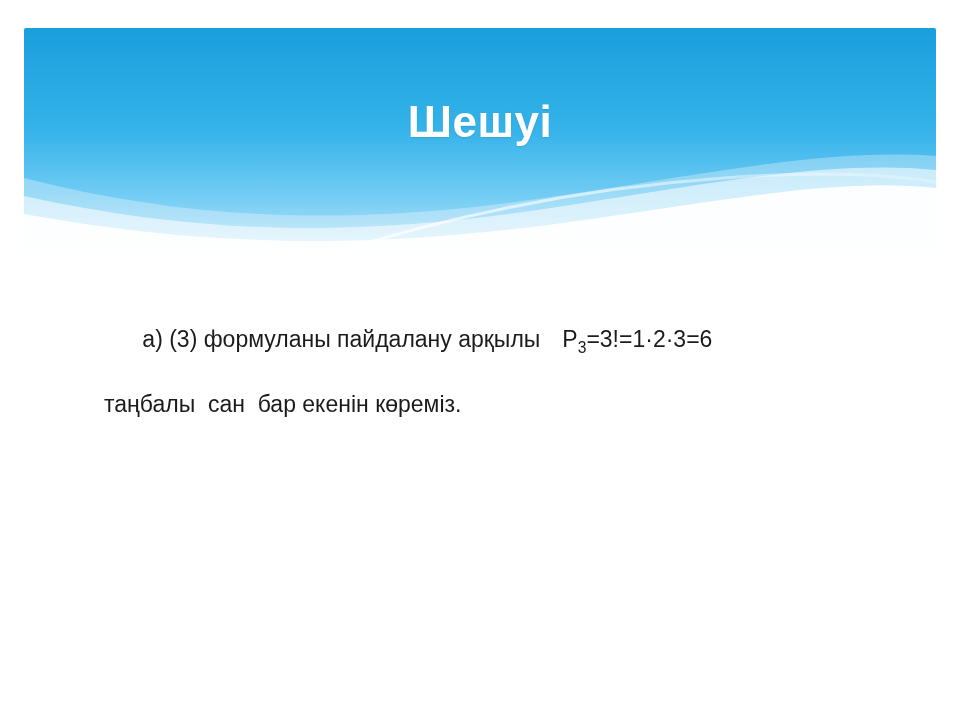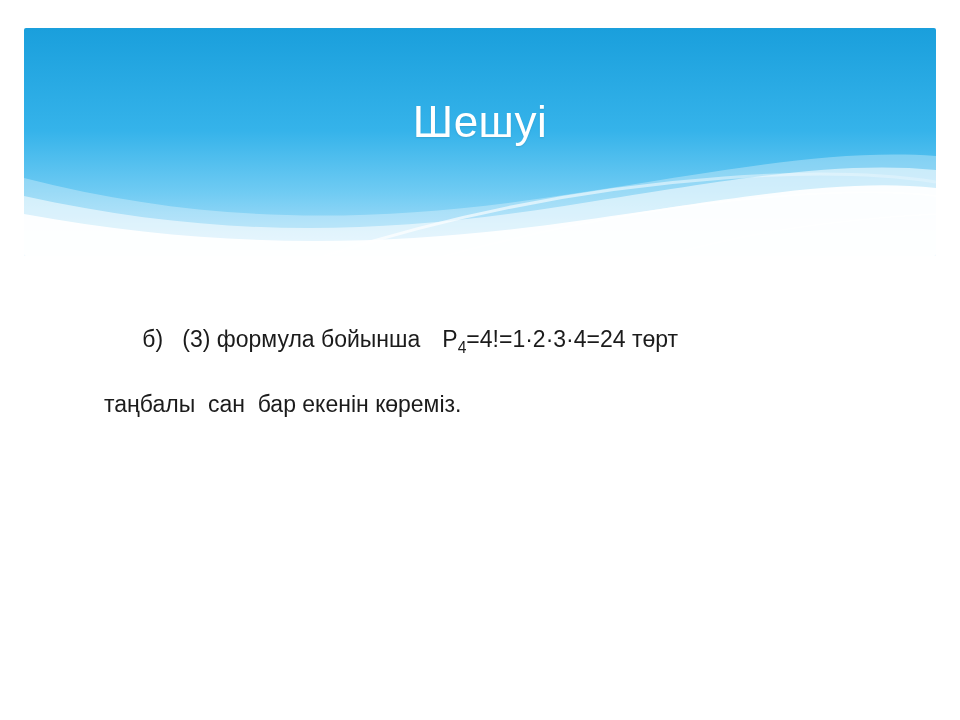--- a/index.html
+++ b/index.html
@@ -34,21 +34,21 @@
     height: 228px;
   }
   .slide-title {
     position: absolute;
     left: 0;
     top: 70px;
     width: 912px;
     text-align: center;
     color: #ffffff;
     font-size: 44px;
-    font-weight: normal;
+    font-weight: bold;
     letter-spacing: 0.5px;
     line-height: 1.1;
     text-shadow: 0 1px 2px rgba(0,0,0,0.10);
   }
   .body-text {
     position: absolute;
     left: 104px;
     top: 290px;
     width: 800px;
     color: #1b1b1b;
@@ -91,18 +91,18 @@
       <path d="M0,186 C210,224 380,218 560,192 C720,169 820,150 912,160 L912,228 L0,228 Z" fill="#ffffff" opacity="0.92"></path>
       <path d="M300,228 C430,186 560,160 700,150 C790,143 860,146 912,154" fill="none" stroke="url(#waveGrad)" stroke-width="3" opacity="0.9"></path>
       <path d="M420,228 C540,196 650,176 760,168 C835,162 880,164 912,168" fill="none" stroke="#ffffff" stroke-width="2" opacity="0.65"></path>
       <path d="M640,228 C720,206 800,192 912,186" fill="none" stroke="#ffffff" stroke-width="2" opacity="0.5"></path>
     </svg>
     <div class="slide-title">Шешуі</div>
   </div>
 
   <div class="body-text">
     <div class="body-line">
-      <span>б)   (3) формула бойынша</span><span class="gap-md"></span><span>P</span><span class="sub">4</span><span>=4!=1·2·3·4=24 төрт</span>
+      <span>а) (3) формуланы пайдалану арқылы</span><span class="gap-md"></span><span>P</span><span class="sub">3</span><span>=3!=1·2·3=6</span>
     </div>
     <div class="body-line">таңбалы  сан  бар екенін көреміз.</div>
   </div>
 
 </div>
 
 </body></html>

